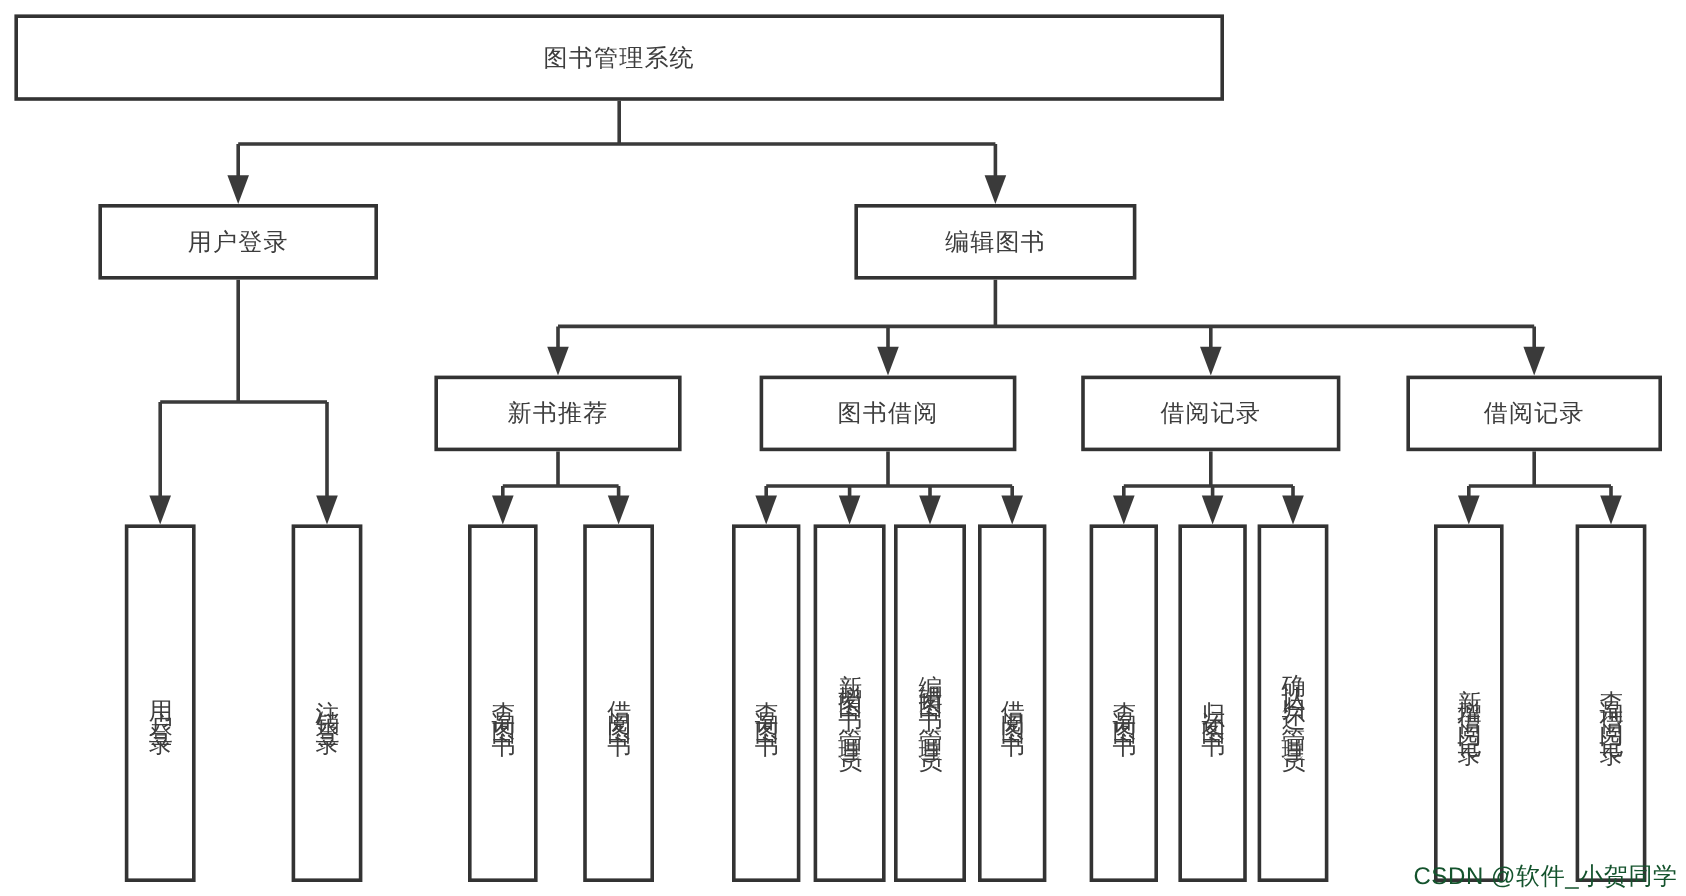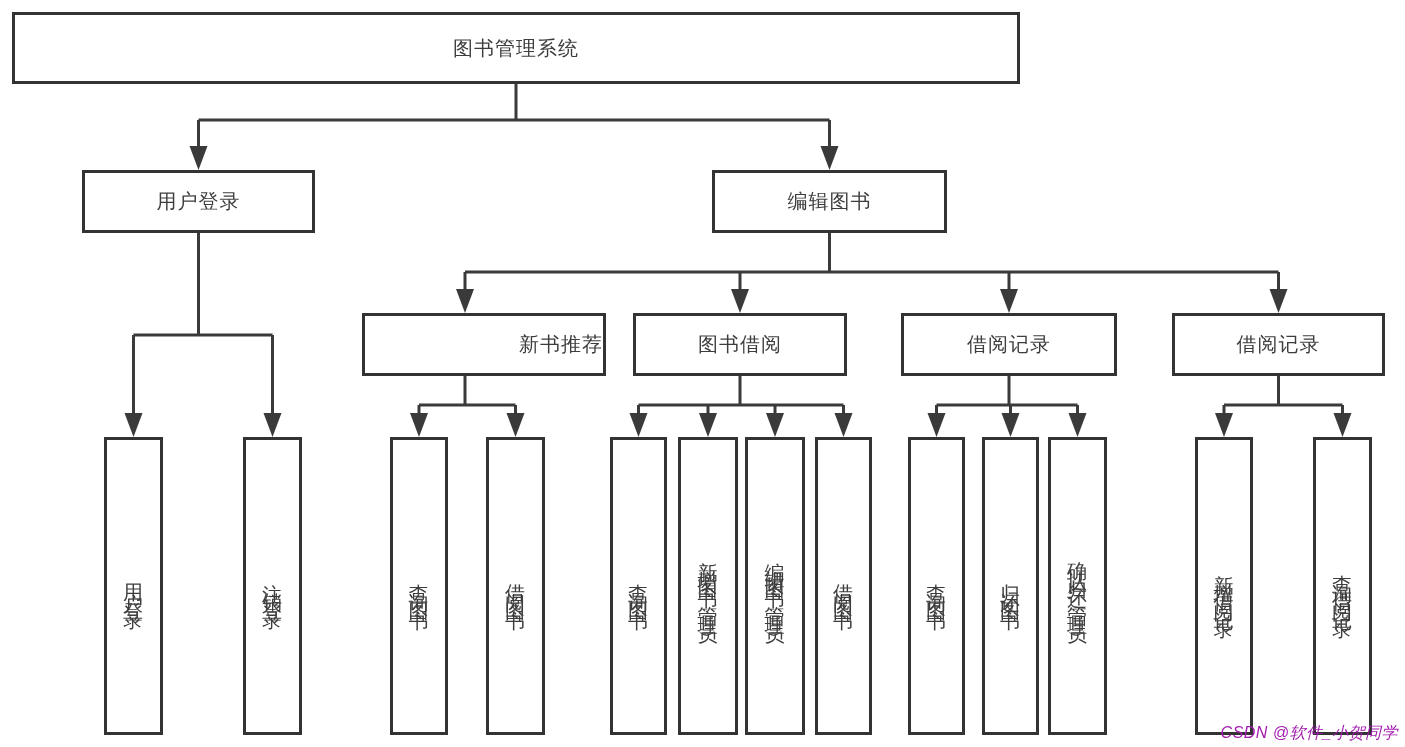--- a/index.html
+++ b/index.html
@@ -33,25 +33,24 @@
     writing-mode: vertical-rl;
     text-orientation: mixed;
     font-size: 20px;
     line-height: 1;
     letter-spacing: 9px;
     color: #3d3d3d;
   }
   .watermark {
     position: absolute;
     right: 7px; bottom: 3px;
-    font-size: 16px;
-    color: #a21caf;
+    font-size: 20px;
+    color: #14532d;
     letter-spacing: 0.5px;
     white-space: nowrap;
-    font-style: italic;
   }
 </style>
 </head>
 <body>
 
 <div class="canvas">
 
   <svg class="connectors" width="1405" height="747" viewBox="0 0 1405 747" xmlns="http://www.w3.org/2000/svg">
     <g stroke="#3a3a3a" stroke-width="3" fill="none">
 
@@ -96,21 +95,21 @@
     <span>图书管理系统</span>
   </div>
 
   <div class="node" style="left:82px; top:170px; width:233px; height:63px;">
     <span>用户登录</span>
   </div>
   <div class="node" style="left:712px; top:170px; width:235px; height:63px;">
     <span>编辑图书</span>
   </div>
 
-  <div class="node" style="left:362px; top:313px; width:244px; height:63px;justify-content:flex-end;">
+  <div class="node" style="left:362px; top:313px; width:206px; height:63px;">
     <span>新书推荐</span>
   </div>
   <div class="node" style="left:633px; top:313px; width:214px; height:63px;">
     <span>图书借阅</span>
   </div>
   <div class="node" style="left:901px; top:313px; width:216px; height:63px;">
     <span>借阅记录</span>
   </div>
   <div class="node" style="left:1172px; top:313px; width:213px; height:63px;">
     <span>借阅记录</span>

